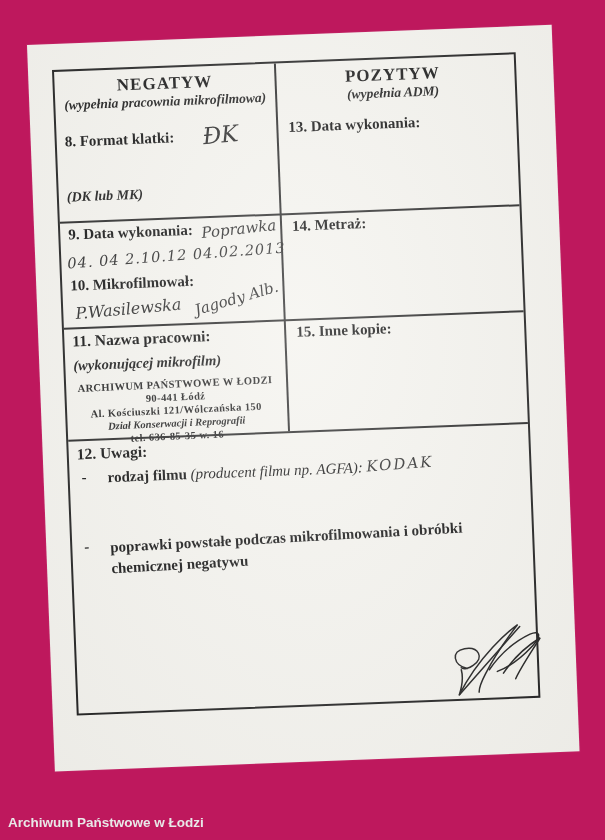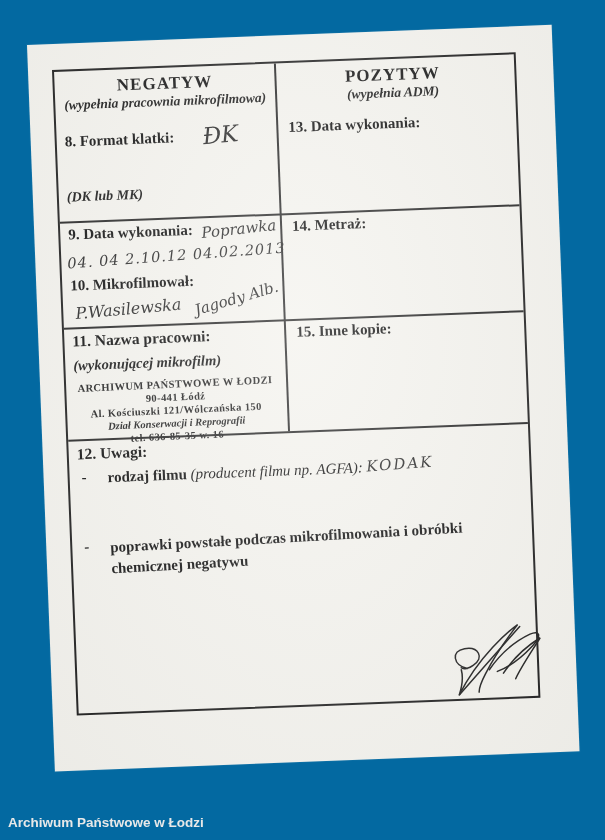--- a/index.html
+++ b/index.html
@@ -1,16 +1,16 @@
 <!DOCTYPE html>
 <html><head>
 <meta charset="utf-8">
 <style>
   html,body{margin:0;padding:0;background:#000;}
-  .stage{position:relative;width:605px;height:840px;background:#0369a1;overflow:hidden;
+  .stage{position:relative;width:605px;height:840px;background:#be185d;overflow:hidden;
          font-family:"Liberation Serif",serif;}
   
   .paper{position:absolute;left:27px;top:45px;width:525px;height:727px;
          background:#f4f3ee;transform:rotate(-2.2deg);transform-origin:top left;
          box-shadow:0 0 0 1px rgba(255,255,255,0.04);}
   .paper:after{content:"";position:absolute;inset:0;
          background:radial-gradient(ellipse at 50% 40%, rgba(255,255,255,0.25), rgba(0,0,0,0.03));
          pointer-events:none;}
   
   .ftable{position:absolute;left:24px;top:26px;width:460px;height:642px;

